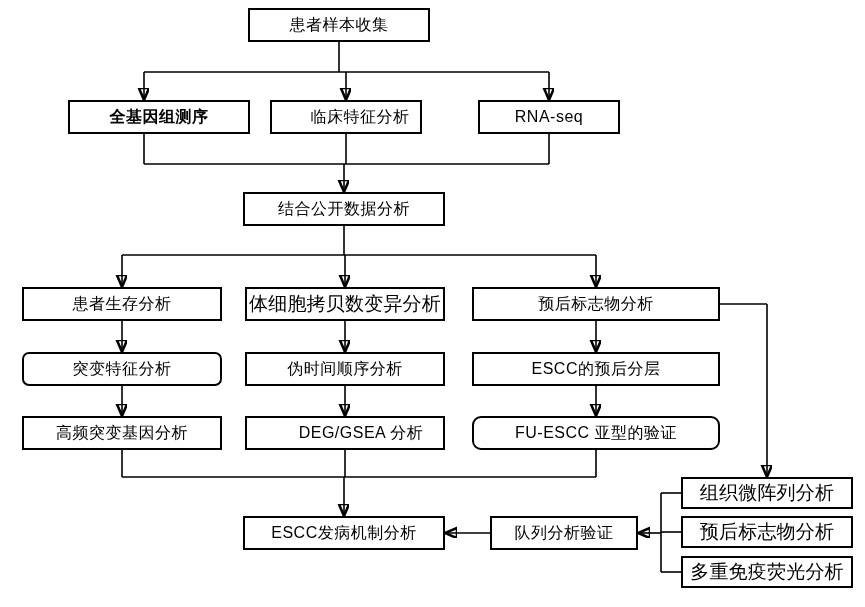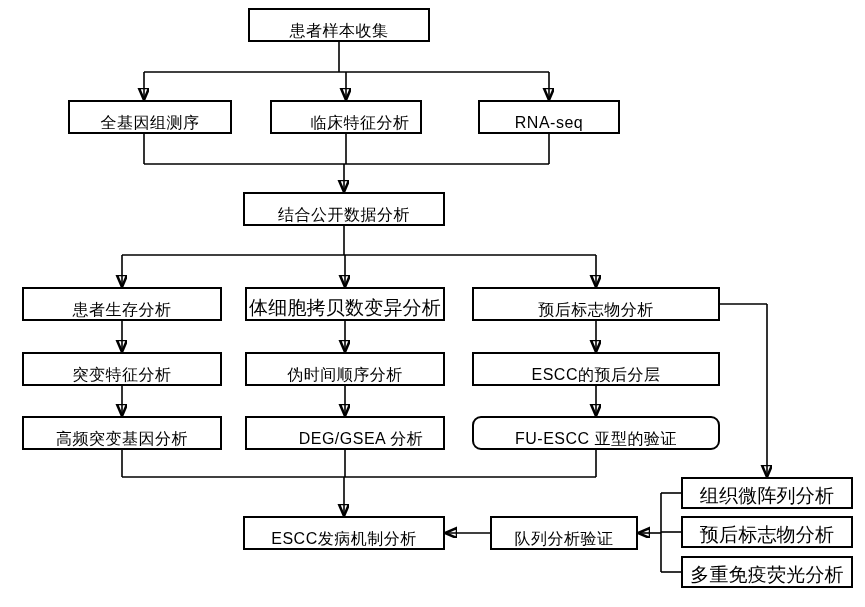--- a/index.html
+++ b/index.html
@@ -9,21 +9,21 @@
     font-family:"Liberation Sans","DejaVu Sans",sans-serif;
     overflow:hidden;
   }
   #canvas{position:relative;width:865px;height:607px;}
   .node{
     position:absolute;
     box-sizing:border-box;
     border:2px solid #000;
     background:#fff;
     display:flex;
-    align-items:flex-end;
+    align-items:center;
     justify-content:center;
     text-align:center;
     font-size:16px;
     color:#000;
     line-height:1.1;
     letter-spacing:0.5px;
     white-space:nowrap;
     z-index:3;
   }
   .node.small{font-size:19px;letter-spacing:0.2px;}
@@ -82,21 +82,21 @@
     <line x1="681" y1="572" x2="661" y2="572"></line>
     <line x1="661" y1="493" x2="661" y2="572"></line>
     <line x1="661" y1="533" x2="638" y2="533" marker-end="url(#arrow)"></line>
 
     <line x1="490" y1="533" x2="445" y2="533" marker-end="url(#arrow)"></line>
   </svg>
 
   <div class="node" style="left:248px;top:8px;width:182px;height:34px;">
       <span>患者样本收集</span>
     </div>
-  <div class="node" style="left:68px;top:100px;width:164px;height:34px;">
+  <div class="node" style="left:68px;top:100px;width:182px;height:34px;font-weight:bold;">
       <span>全基因组测序</span>
     </div>
   <div class="node" style="left:270px;top:100px;width:152px;height:34px;padding-left:28px;">
       <span>临床特征分析</span>
     </div>
   <div class="node" style="left:478px;top:100px;width:142px;height:34px;">
       <span>RNA-seq</span>
     </div>
   <div class="node" style="left:243px;top:192px;width:202px;height:34px;">
       <span>结合公开数据分析</span>
@@ -105,21 +105,21 @@
   <div class="node" style="left:22px;top:287px;width:200px;height:34px;">
       <span>患者生存分析</span>
     </div>
   <div class="node small" style="left:245px;top:287px;width:200px;height:34px;">
       <span>体细胞拷贝数变异分析</span>
     </div>
   <div class="node" style="left:472px;top:287px;width:248px;height:34px;">
       <span>预后标志物分析</span>
     </div>
 
-  <div class="node" style="left:22px;top:352px;width:200px;height:34px;">
+  <div class="node" style="left:22px;top:352px;width:200px;height:34px;border-radius:7px;">
       <span>突变特征分析</span>
     </div>
   <div class="node" style="left:245px;top:352px;width:200px;height:34px;">
       <span>伪时间顺序分析</span>
     </div>
   <div class="node" style="left:472px;top:352px;width:248px;height:34px;">
       <span>ESCC的预后分层</span>
     </div>
 
   <div class="node" style="left:22px;top:416px;width:200px;height:34px;">

